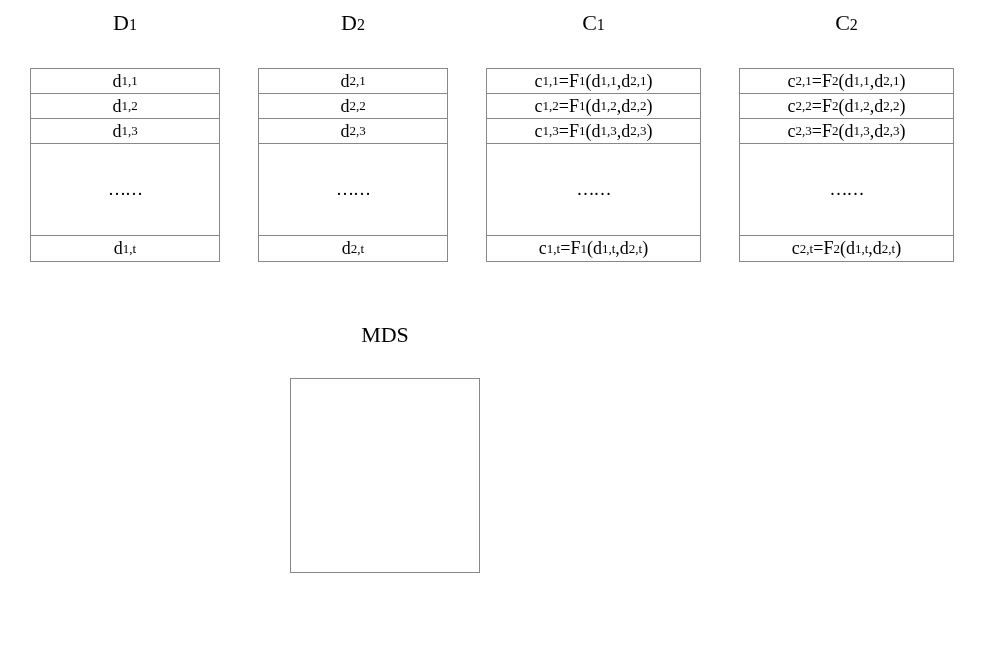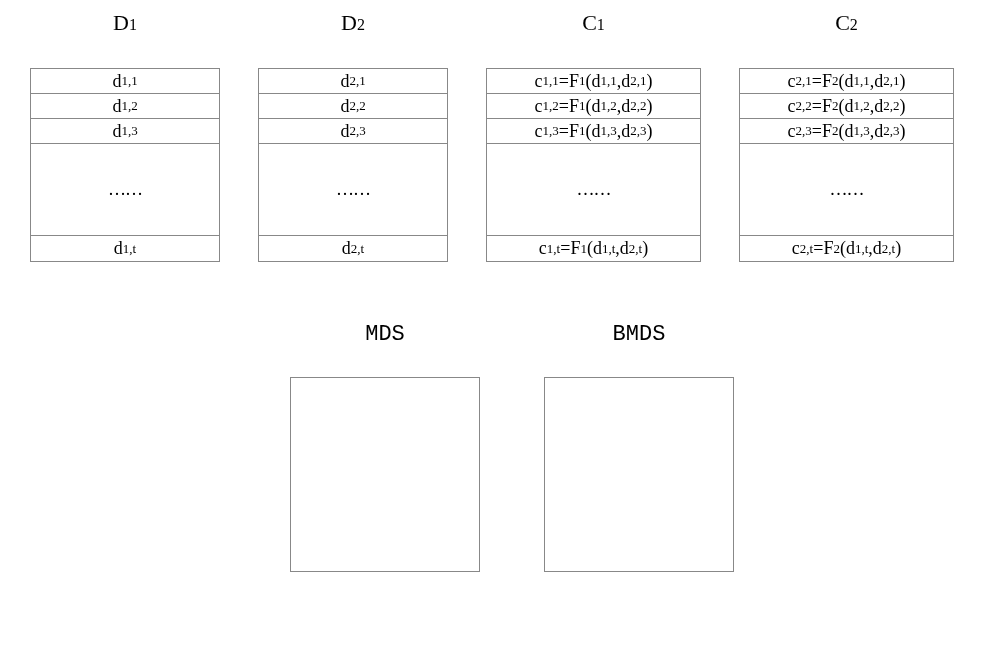--- a/index.html
+++ b/index.html
@@ -64,23 +64,22 @@
       font-size: 18px;
       letter-spacing: -1px;
     }
     .cell sub {
       font-size: 13px;
       vertical-align: sub;
       line-height: 0;
     }
     .bottom-row {
       display: flex;
-      gap: 64px;
+      gap: 49px;
       padding: 60px 0 0 290px;
-      font-family: Liberation Mono, monospace;
     }
     .box-group {
       display: flex;
       flex-direction: column;
       align-items: center;
     }
     .box-label {
       font-size: 22px;
       margin-bottom: 30px;
     }
@@ -175,17 +174,13 @@
     </div>
   </div>
 
 </div>
 
 <div class="bottom-row">
   <div class="box-group">
     <div class="box-label">MDS</div>
     <div class="empty-box"></div>
   </div>
-  <div class="box-group">
-    <div class="box-label">BMDS</div>
-    <div class="empty-box"></div>
-  </div>
 </div>
 
 </body></html>

